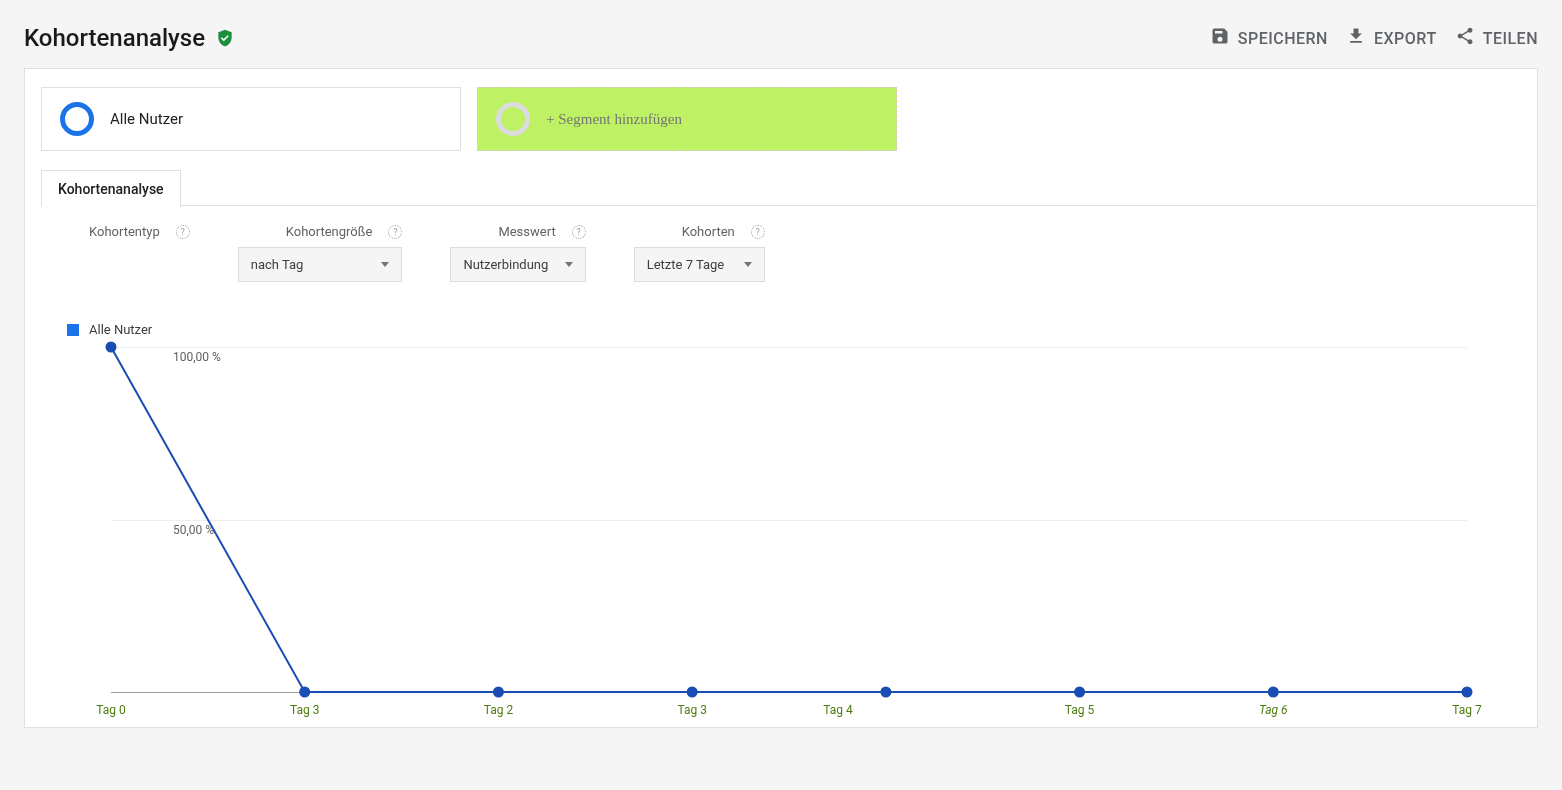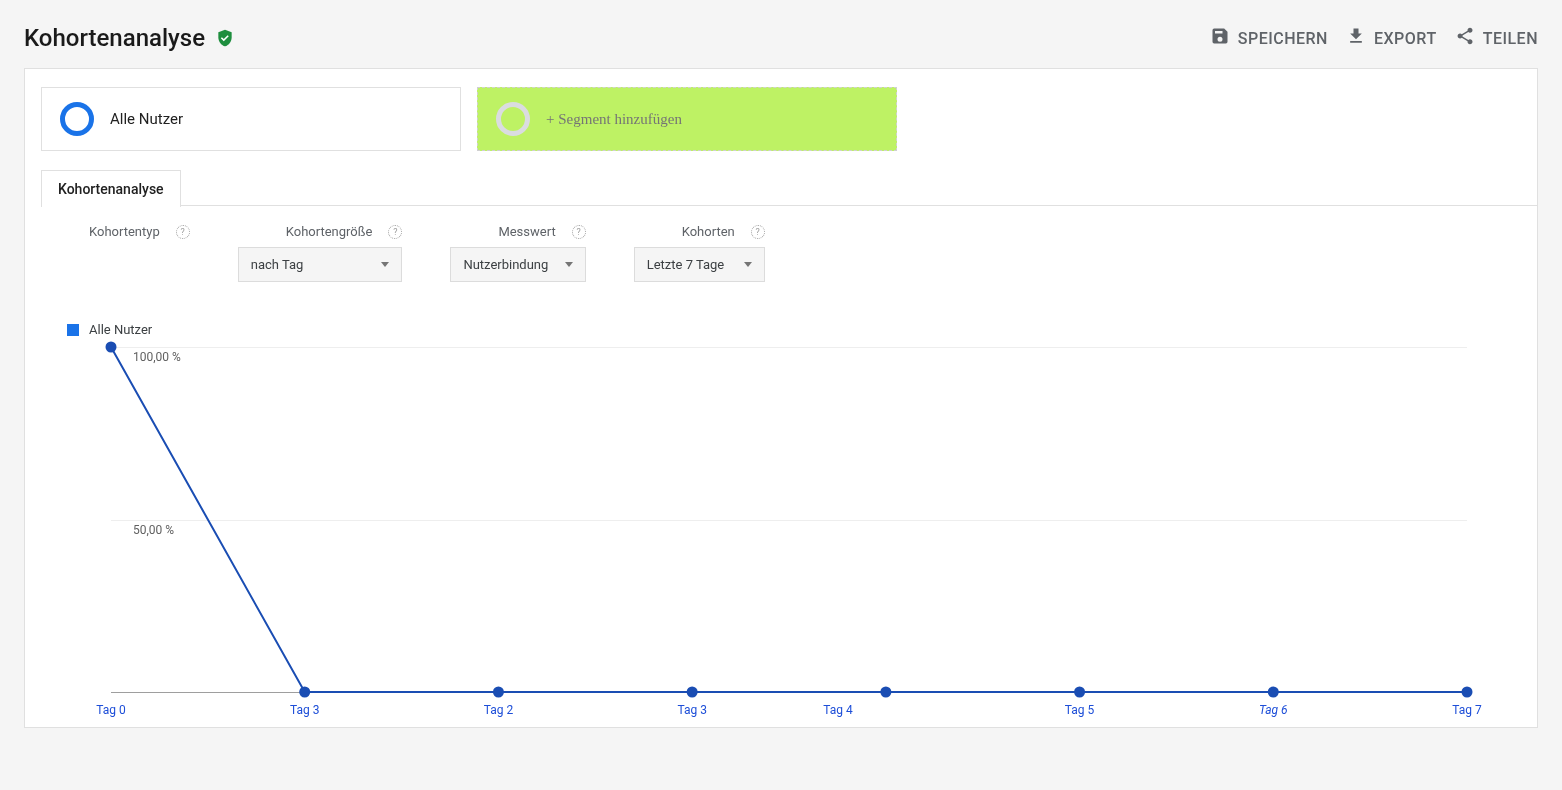--- a/index.html
+++ b/index.html
@@ -202,26 +202,27 @@
     position: absolute;
     left: 0; right: 0;
     border-top: 1px solid #eee;
   }
   .ylab {
     position: absolute;
     font-size: 12px;
     color: #616161;
     transform: translateY(-50%);
     white-space: nowrap;
+    margin-left: 40px;
   }
   .xlab {
     position: absolute;
     bottom: 10px;
     font-size: 12px;
-    color: #1d4ed8;
+    color: #4d7c0f;
     transform: translateX(-50%);
     white-space: nowrap;
   }
   svg.line-svg {
     position: absolute;
     left: 0; right: 0; top: 0; bottom: 0;
     width: 100%;
     height: 100%;
     overflow: visible;
   }

